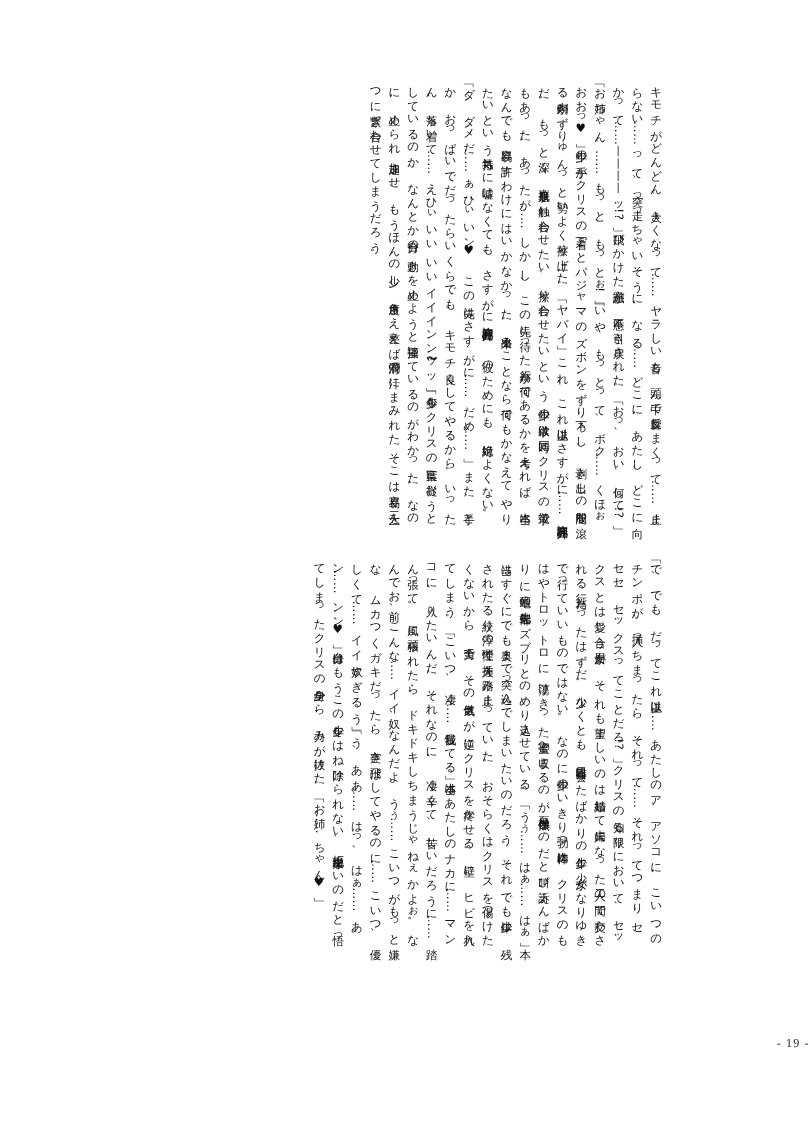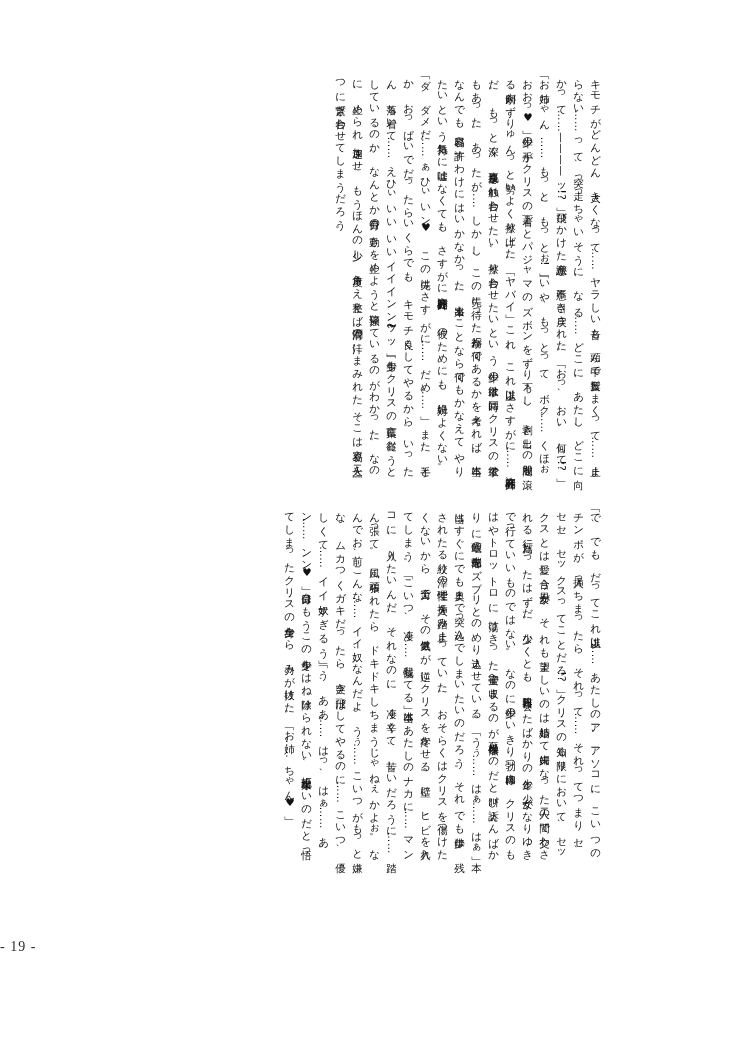--- a/index.html
+++ b/index.html
@@ -42,22 +42,22 @@
     top: 505px;
     left: 124px;
     width: 480px;
     height: 350px;
   }
   .page-number {
     position: absolute;
     left: 0;
     right: 0;
     bottom: 86px;
-    text-align: left;
-    font-size: 14px;
+    text-align: right;
+    font-size: 11px;
     font-family: "Liberation Serif", serif;
     color: #2a2a2a;
     letter-spacing: 1px;
   }
   
   .paper-edge {
     position: absolute;
     inset: 0;
     pointer-events: none;
     box-shadow: inset 0 0 0 0 rgba(0,0,0,0);

